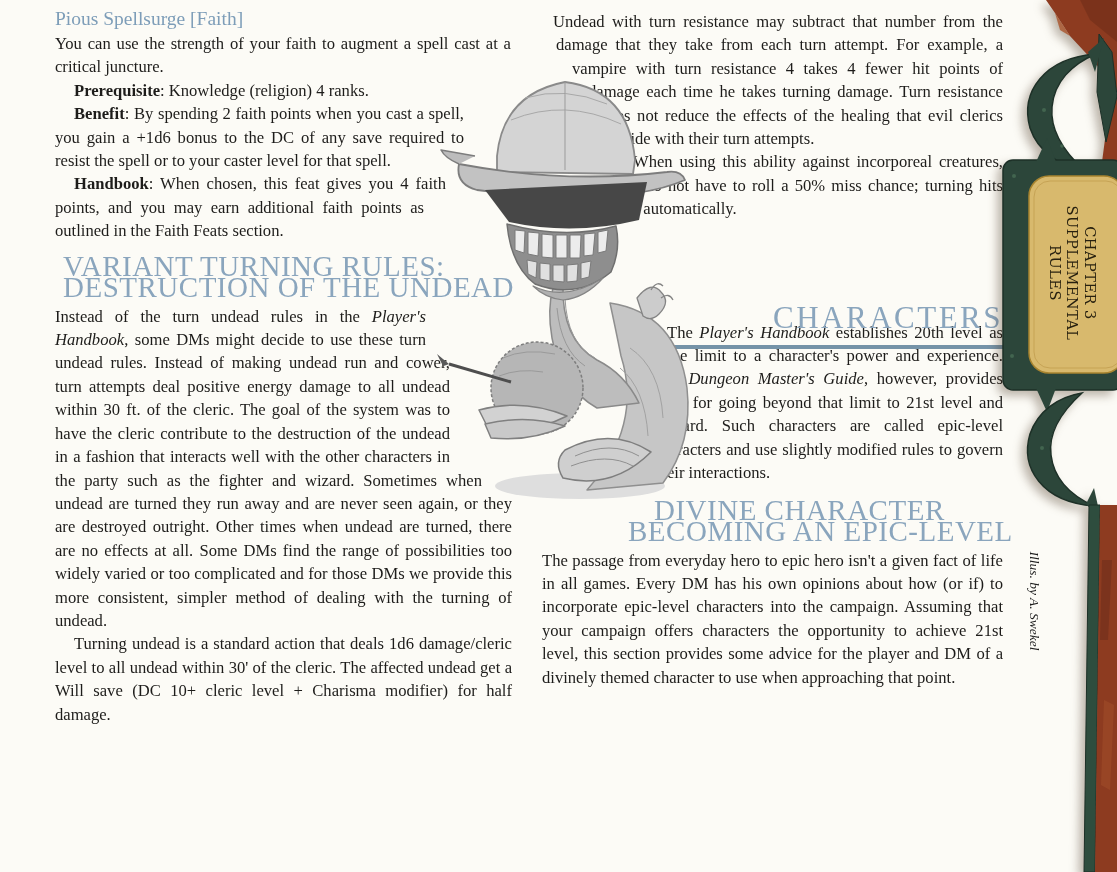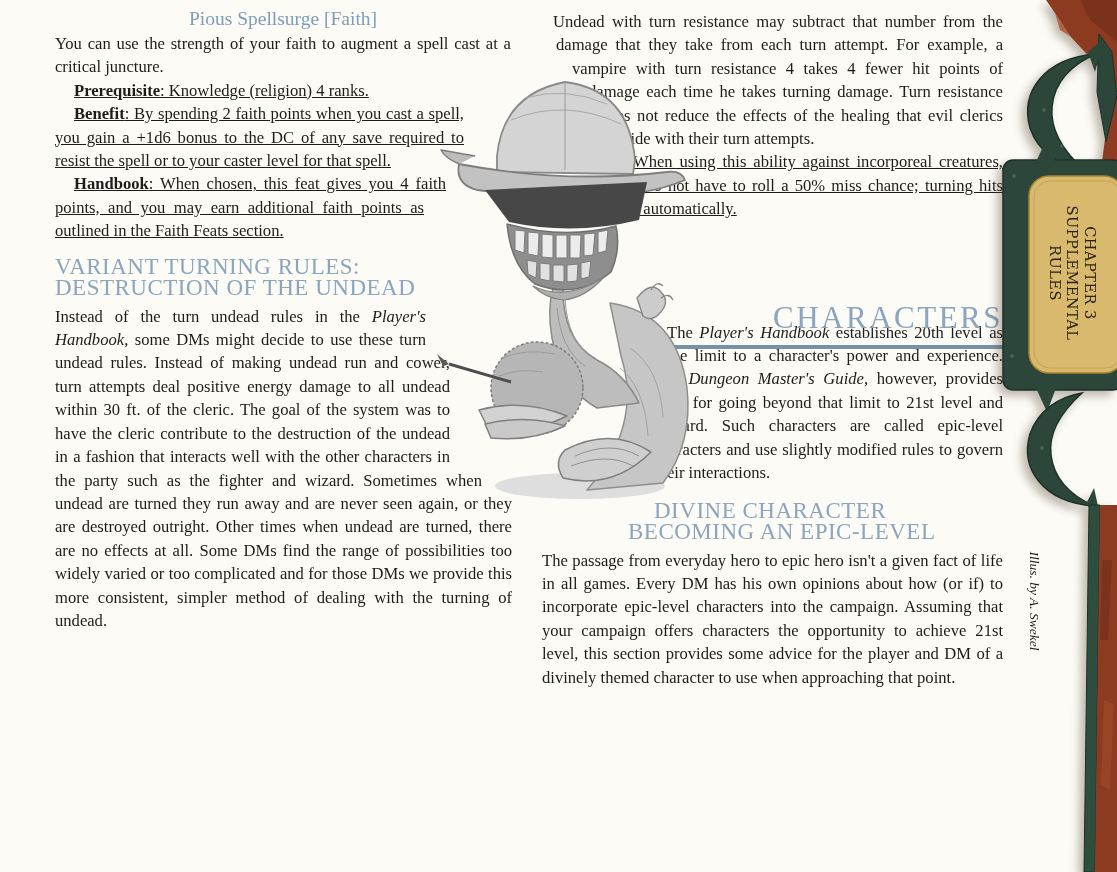--- a/index.html
+++ b/index.html
@@ -5,26 +5,26 @@
   html,body{margin:0;padding:0;background:#e9e6de;}
   #page{position:relative;width:1117px;height:872px;background:#fcfbf6;overflow:hidden;
         font-family:"Liberation Serif",serif;color:#1d1c1a;}
 
   
   .col{position:absolute;}
   .col-left{left:55px;top:6px;width:457px;}
   .col-right{left:542px;top:4px;width:461px;padding-top:6px;}
 
   p.body{margin:0;font-size:16.6px;line-height:23.4px;text-align:justify;}
-  p.ind{text-indent:19px;text-decoration:underline;}
+  p.ind{text-indent:19px;}
   p.ind-sm{text-indent:10px;}
 
-  .feat-title{margin:0;font-size:19.5px;line-height:26px;font-weight:normal;color:#7d9db8;text-align:center;}
-
-  .sec-head{margin:0;color:#8aa5bd;font-size:23px;line-height:21.5px;
+  .feat-title{margin:0;font-size:19.5px;line-height:26px;font-weight:normal;color:#7d9db8;}
+
+  .sec-head{margin:8px;color:#8aa5bd;font-size:29px;line-height:21.5px;
             letter-spacing:.5px;font-weight:normal;}
   .sec-head .hl{white-space:nowrap;display:block;}
   .mt12{margin-top:13px;}
   .mt14{margin-top:15px;}
   .mb6{margin-bottom:6px;}
 
   
   .sp-r{float:right;clear:right;}
   .sp-l{float:left;clear:left;}
 
@@ -80,20 +80,23 @@
     </p>
 
     <h2 class="sec-head mt12 mb6">
       <span class="hl">VARIANT TURNING RULES:</span>
       <span class="hl">DESTRUCTION OF THE UNDEAD</span>
     </h2>
 
     <p class="body">
       <span>Instead of the turn undead rules in the </span><i>Player's Handbook</i><span>, some DMs might decide to use these turn undead rules. Instead of making undead run and cower, turn attempts deal positive energy damage to all undead within 30 ft. of the cleric. The goal of the system was to have the cleric contribute to the destruction of the undead in a fashion that interacts well with the other characters in the party such as the fighter and wizard. Sometimes when undead are turned they run away and are never seen again, or they are destroyed outright. Other times when undead are turned, there are no effects at all. Some DMs find the range of possibilities too widely varied or too complicated and for those DMs we provide this more consistent, simpler method of dealing with the turning of undead.</span>
     </p>
+    <p class="body ind">
+      <span>Turning undead is a standard action that deals 1d6 damage/cleric level to all undead within 30' of the cleric. The affected undead get a Will save (DC 10+ cleric level + Charisma modifier) for half damage.</span>
+    </p>
   </div>
 
   <div class="col col-right">
     <div class="sp-l" style="height:40px;width:1px"></div>
     <div class="sp-l" style="height:24px;width:14px"></div>
     <div class="sp-l" style="height:24px;width:30px"></div>
     <div class="sp-l" style="height:24px;width:46px"></div>
     <div class="sp-l" style="height:47px;width:58px"></div>
     <div class="sp-l" style="height:24px;width:72px"></div>
     <div class="sp-l" style="height:60px;width:64px"></div>

